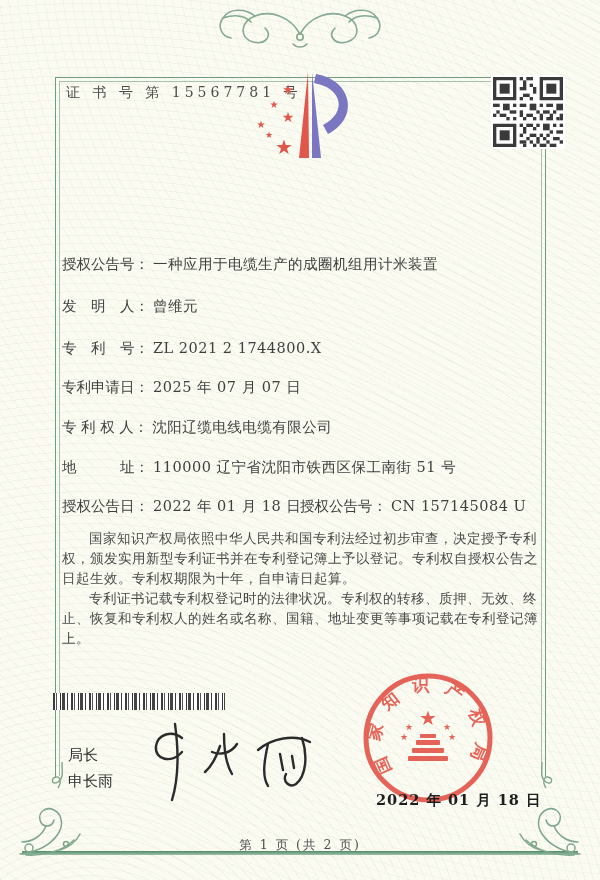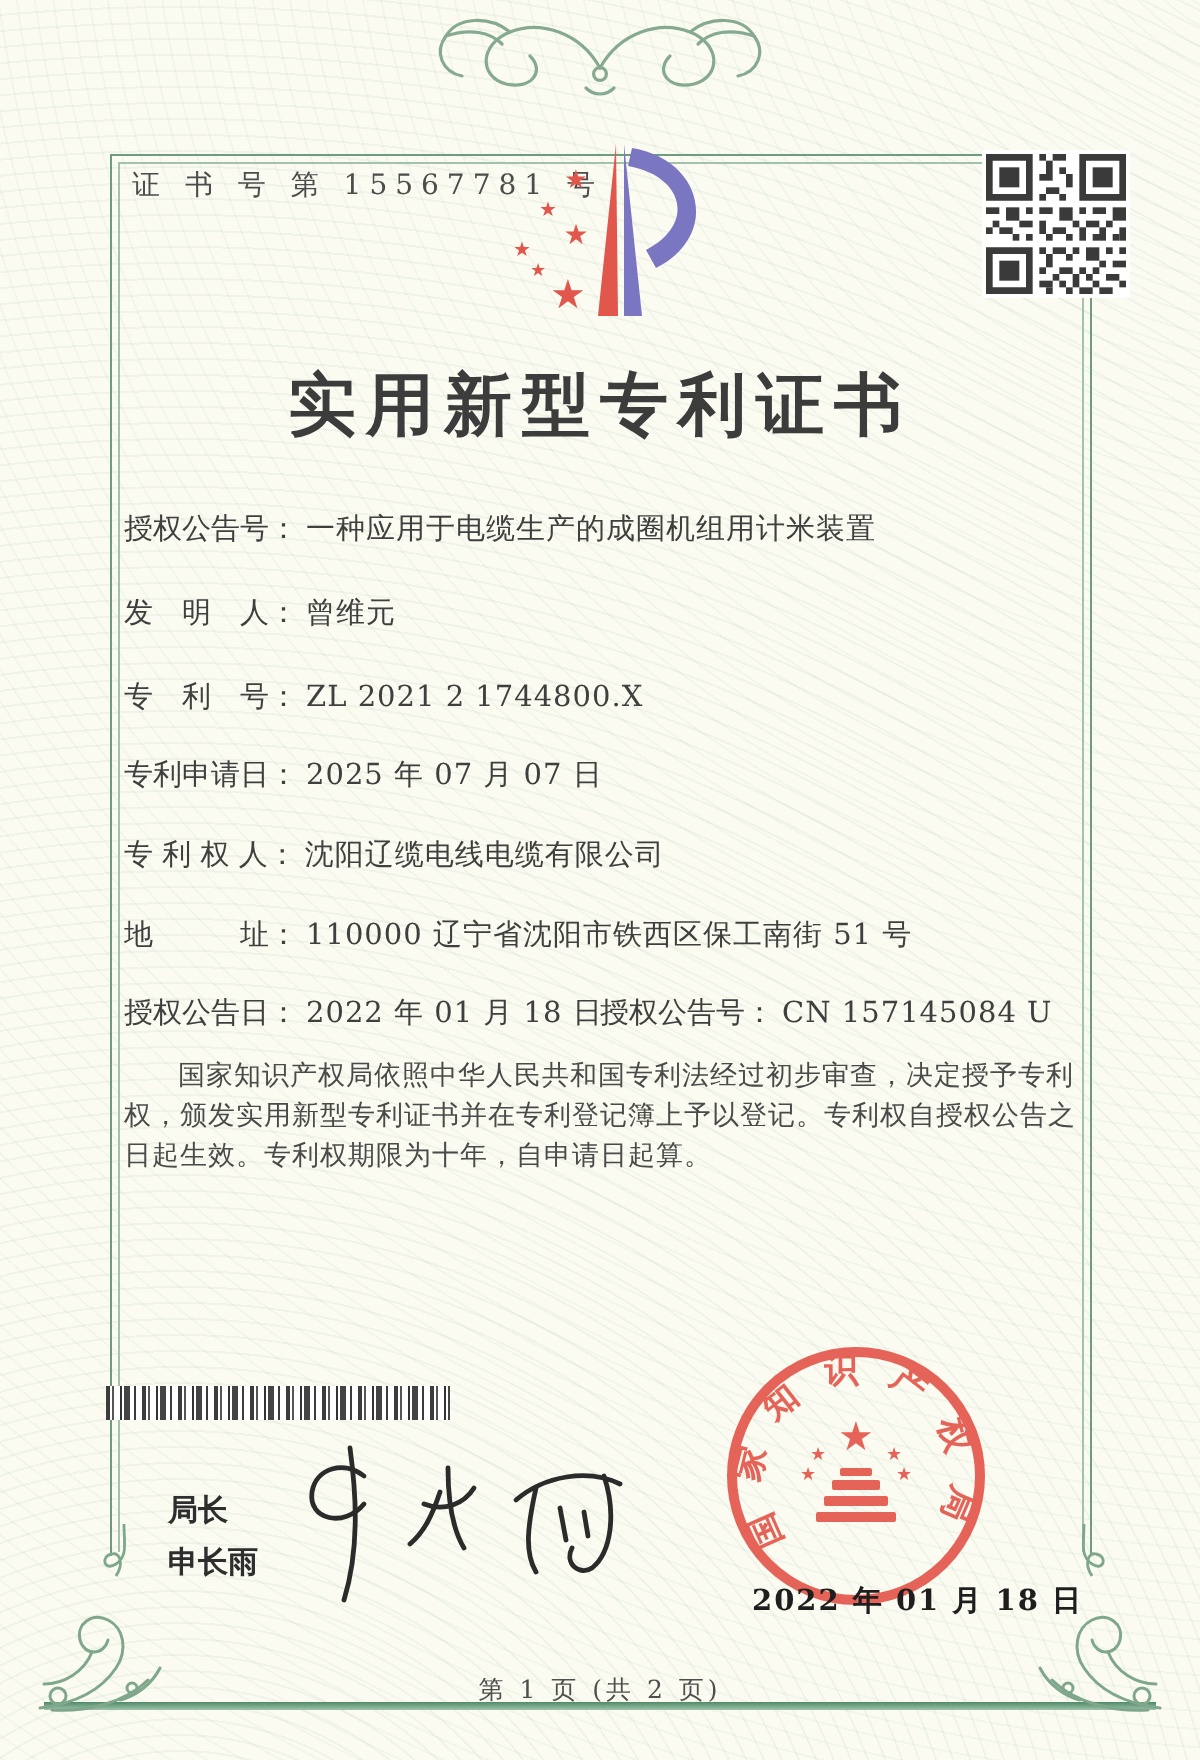--- a/index.html
+++ b/index.html
@@ -44,22 +44,22 @@
 
   .paragraphs{position:absolute;left:62px;top:528px;width:478px;
     font-size:13.5px;line-height:20px;color:#4a4a4a;}
   .paragraphs p{margin:0;text-indent:2em;letter-spacing:.5px;}
 
   .barcode{position:absolute;left:53px;top:693px;width:172px;height:17px;
     background:repeating-linear-gradient(90deg,
       #3c3c3c 0 2px, #fff 2px 3px, #555 3px 4px, #fff 4px 7px,
       #333 7px 8px, #fff 8px 9px, #444 9px 12px, #fff 12px 14px,
       #3c3c3c 14px 15px, #fff 15px 18px);}
-  .signer{position:absolute;left:64px;top:742px;font-size:15px;color:#2e2e2e;
-    font-family:"DejaVu Sans","Liberation Sans",sans-serif;font-weight:700;line-height:26px;padding-left:20px;}
+  .signer{position:absolute;left:48px;top:742px;font-size:15px;color:#2e2e2e;
+    font-family:"DejaVu Sans","Liberation Sans",sans-serif;font-weight:400;line-height:26px;padding-left:20px;}
   .signature{position:absolute;left:142px;top:716px;}
   .seal{position:absolute;left:360px;top:670px;opacity:.88;}
   .seal-date{position:absolute;left:376px;top:791px;font-size:14.5px;font-weight:600;
     color:#1e1e1e;letter-spacing:1px;z-index:5;}
   .footer{position:absolute;left:0;top:837px;width:100%;text-align:center;
     font-size:12.5px;color:#4e4e4e;letter-spacing:2px;}
 </style>
 </head>
 <body>
 
@@ -190,21 +190,20 @@
         <rect x="11" y="19" width="1" height="1"></rect>
       <rect x="16" y="19" width="1" height="1"></rect>
         <rect x="20" y="19" width="1" height="1"></rect>
       <rect x="9" y="20" width="1" height="1"></rect>
         <rect x="12" y="20" width="1" height="1"></rect>
       <rect x="14" y="20" width="2" height="1"></rect>
         <rect x="17" y="20" width="2" height="1"></rect>
     </g>
   </svg>
 
-  <div class="title">实用新型专利证书</div>
 
   <div class="fields">
     <div class="row" style="top:255px">
       <span class="f-label">授权公告号</span><span class="f-colon"></span><span class="f-value">一种应用于电缆生产的成圈机组用计米装置</span>
     </div>
     <div class="row" style="top:297px">
       <span class="f-label">发　明　人</span><span class="f-colon"></span><span class="f-value">曾维元</span>
     </div>
     <div class="row" style="top:339px">
       <span class="f-label">专　利　号</span><span class="f-colon"></span><span class="f-value">ZL 2021 2 1744800.X</span>
@@ -221,20 +220,21 @@
     <div class="row" style="top:497px;width:478px">
       <span class="f-label">授权公告日</span><span class="f-colon"></span><span class="f-value">2022 年 01 月 18 日</span>
       <span class="row2">
         <span class="f-label">授权公告号</span><span class="f-colon"></span><span class="f-value">CN 157145084 U</span>
       </span>
     </div>
   </div>
 
   <div class="paragraphs">
     <p>国家知识产权局依照中华人民共和国专利法经过初步审查，决定授予专利权，颁发实用新型专利证书并在专利登记簿上予以登记。专利权自授权公告之日起生效。专利权期限为十年，自申请日起算。</p>
+    <p>专利证书记载专利权登记时的法律状况。专利权的转移、质押、无效、终止、恢复和专利权人的姓名或名称、国籍、地址变更等事项记载在专利登记簿上。</p>
   </div>
 
   <div class="barcode"></div>
 
   <div class="signer">
     <div>局长</div>
     <div>申长雨</div>
   </div>
 
   <svg class="signature" width="185" height="90" viewBox="0 0 185 90">

